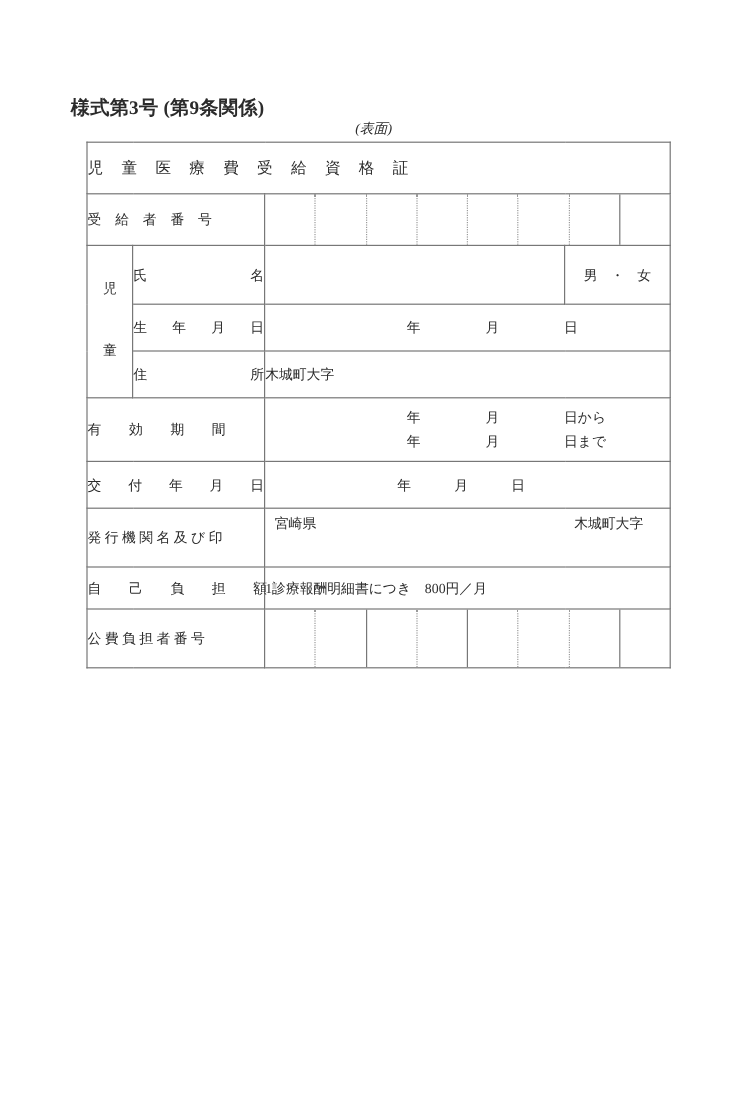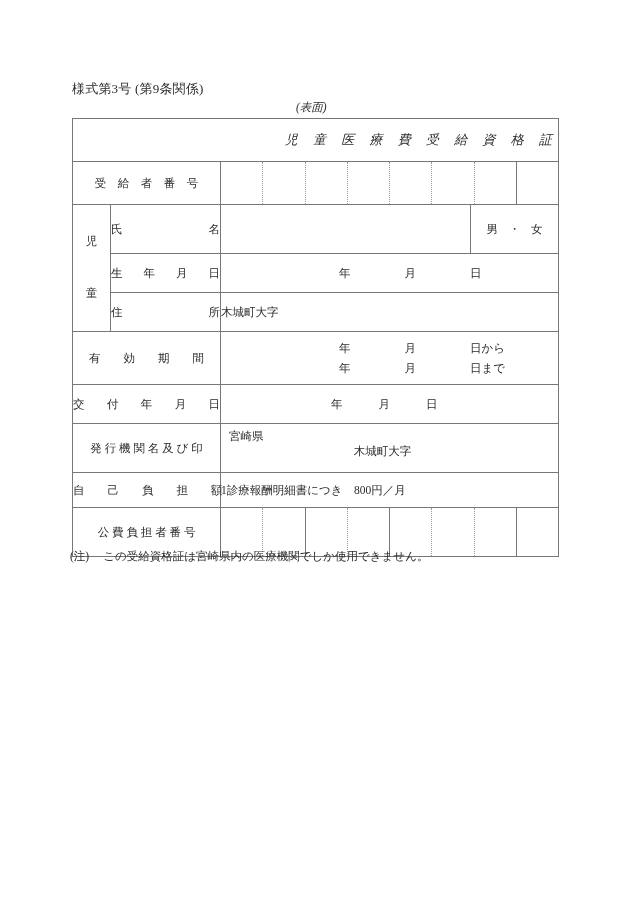--- a/index.html
+++ b/index.html
@@ -19,25 +19,26 @@
   .page {
     position: absolute;
     left: 0; top: 0;
     width: 630px;
     height: 915px;
   }
 
   
   .form-code {
     position: absolute;
-    left: 72px;
+    left: 59px;
     top: 80px;
-    font-size: 13px;
+    font-size: 16px;
     letter-spacing: 0.2px;
     white-space: nowrap;
+    font-weight: bold;
   }
   .side-label {
     position: absolute;
     left: 296px;
     top: 100px;
     font-size: 11.5px;
     white-space: nowrap;
     font-style: italic;
   }
 
@@ -54,40 +55,39 @@
   .cert-table td {
     border: 1px solid #777;
     padding: 0;
     vertical-align: middle;
     background: #fff;
   }
 
   
   .title-cell {
     height: 42px;
-    text-align: right;
+    text-align: left;
     font-size: 13px;
     letter-spacing: 6px;
     padding-left: 6px;
-    font-style: italic;
   }
 
   
   .lbl {
     width: 148px;
     padding: 0 9px;
     box-sizing: border-box;
   }
   .lbl-inner {
     display: flex;
     justify-content: space-between;
     white-space: nowrap;
   }
   .lbl-center {
-    text-align: center;
+    text-align: left;
     white-space: nowrap;
   }
 
   
   .child-col {
     width: 38px;
     text-align: center;
     line-height: 1.0;
   }
   .child-v {
@@ -160,21 +160,22 @@
   .period-wrap {
     display: flex;
     flex-direction: column;
     justify-content: center;
     gap: 5px;
     height: 100%;
   }
 
   .issuer-wrap {
     display: flex;
-    flex-direction: column;
+    flex-direction: row;
+    justify-content: space-between;
     height: 100%;
     padding: 5px 8px 6px 8px;
     box-sizing: border-box;
   }
   .issuer-pref { text-align: left; }
   .issuer-mayor { text-align: center; padding-right: 14px; }
 
   
   .note {
     position: absolute;
@@ -346,17 +347,14 @@
               <div class="nc"></div>
               <div class="nc"></div>
               <div class="nc solid"></div>
               <div class="nc last"></div>
             </div>
       </td>
     </tr>
   </tbody>
     </table>
 
-  <div class="note">
-    <span class="note-tag">(注)</span><span>この受給資格証は宮崎県内の医療機関でしか使用できません。</span>
-  </div>
 
 </div>
 
 </body></html>

